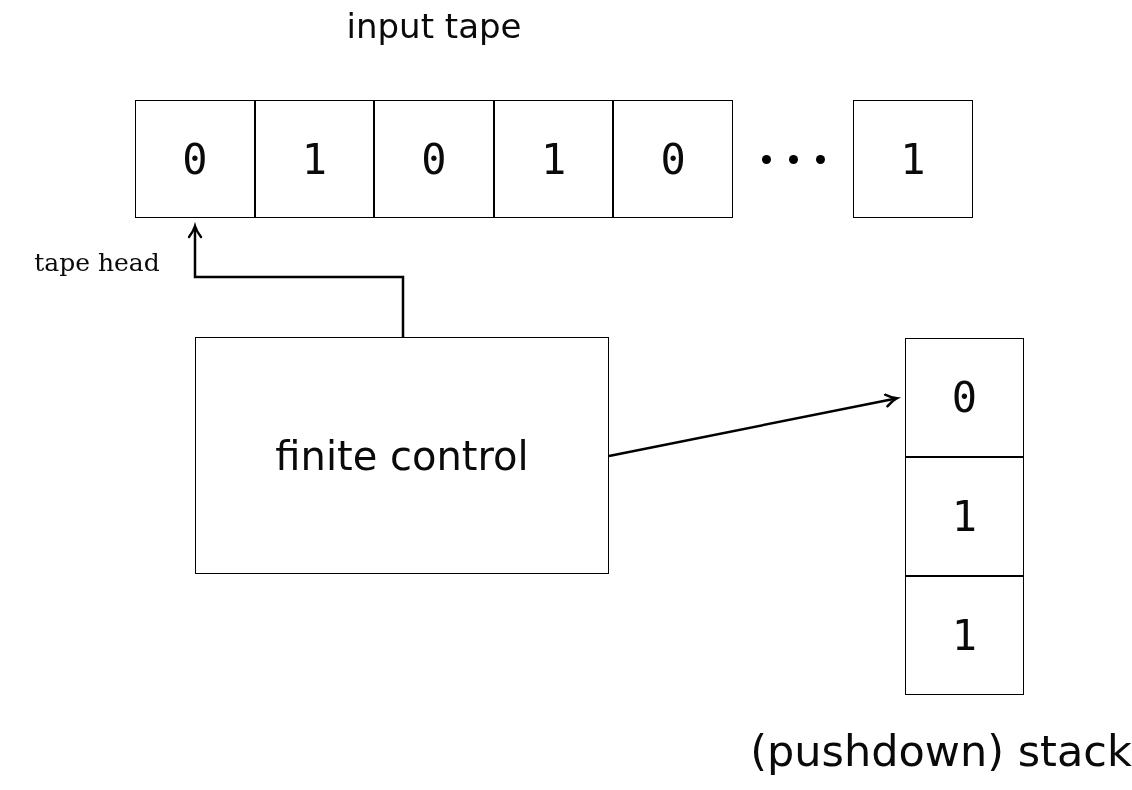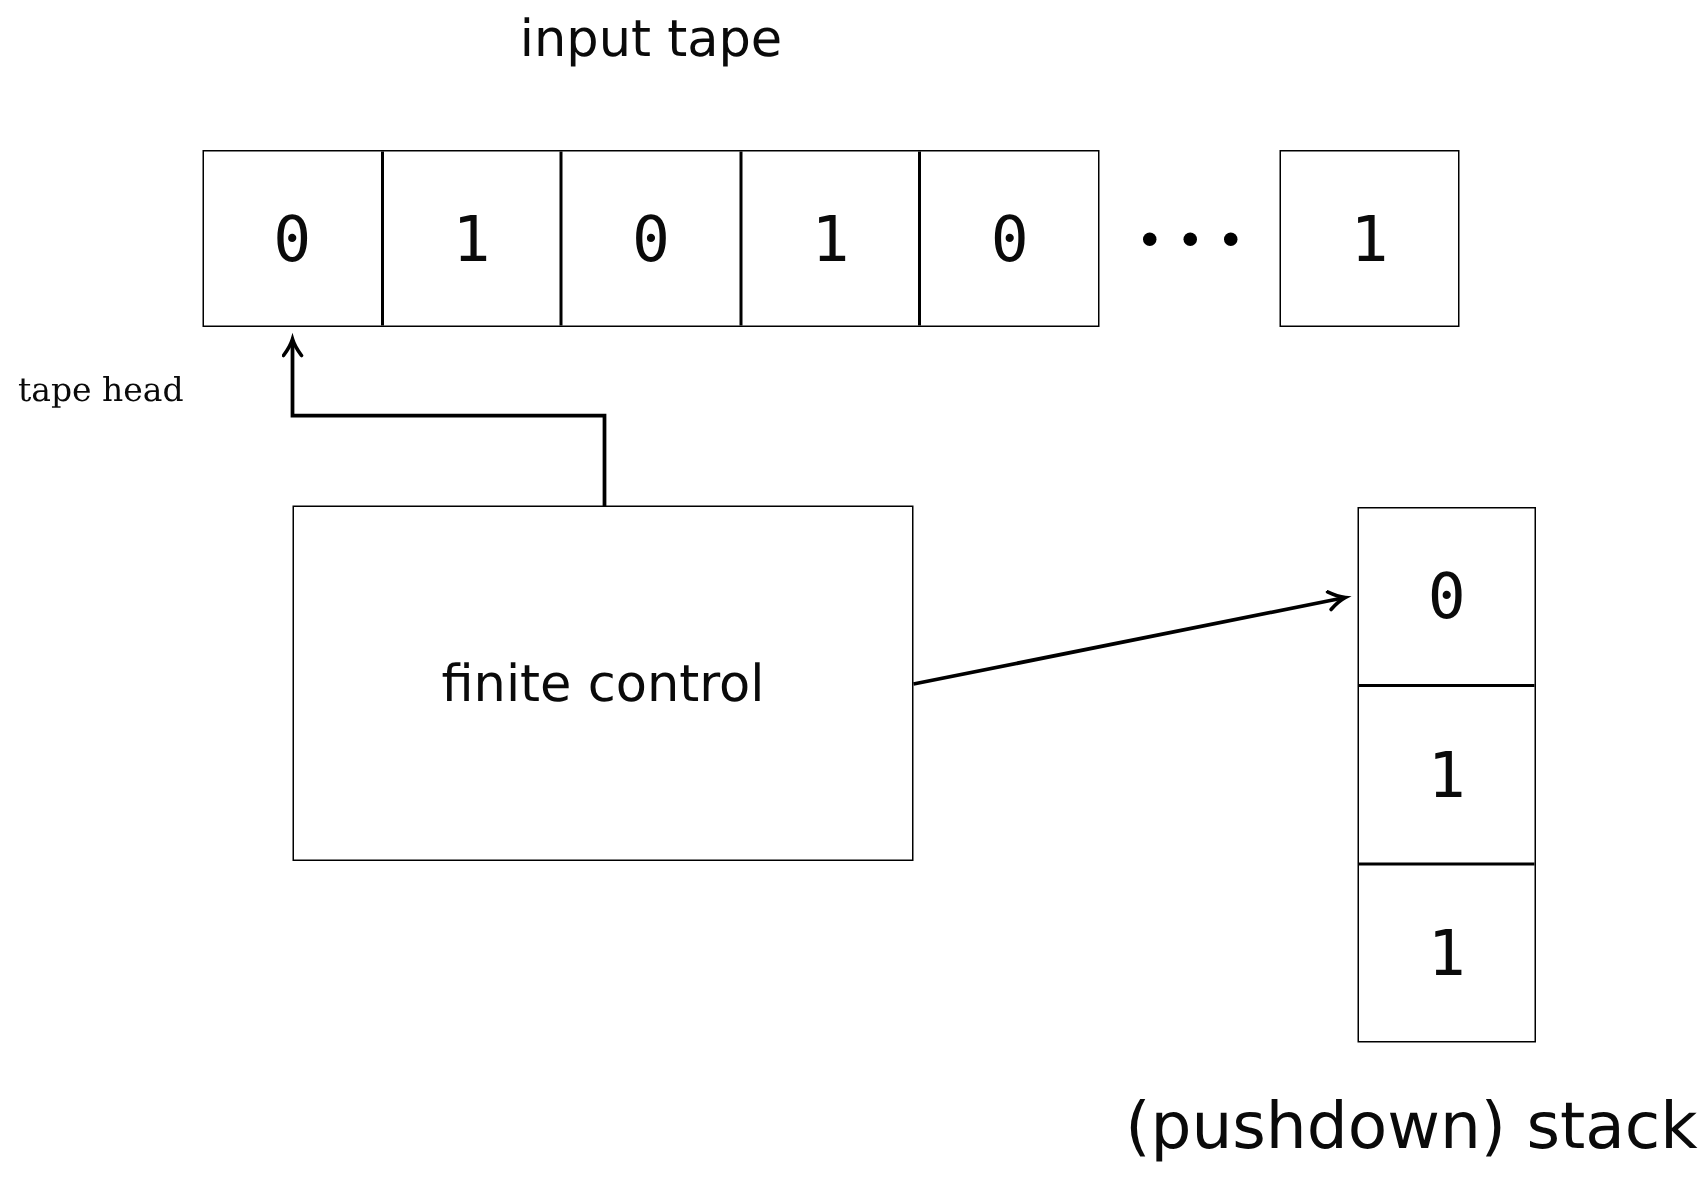--- a/index.html
+++ b/index.html
@@ -20,25 +20,25 @@
 
   
   .title {
     left: 135px; top: 6px; width: 598px;
     text-align: center;
     font-size: 34px;
   }
   .tape-head-label {
     left: 12px; top: 248px; width: 170px;
     font-family: "DejaVu Serif", serif;
-    font-size: 22px;
-    text-align: left;
+    font-size: 25px;
+    text-align: center;
   }
   .finite-control-label {
-    font-size: 34px;
+    font-size: 40px;
     text-align: right;
   }
   .stack-label {
     left: 750px; top: 726px; width: 382px;
     text-align: center;
     font-size: 43px;
   }
 
   
   .tape {

